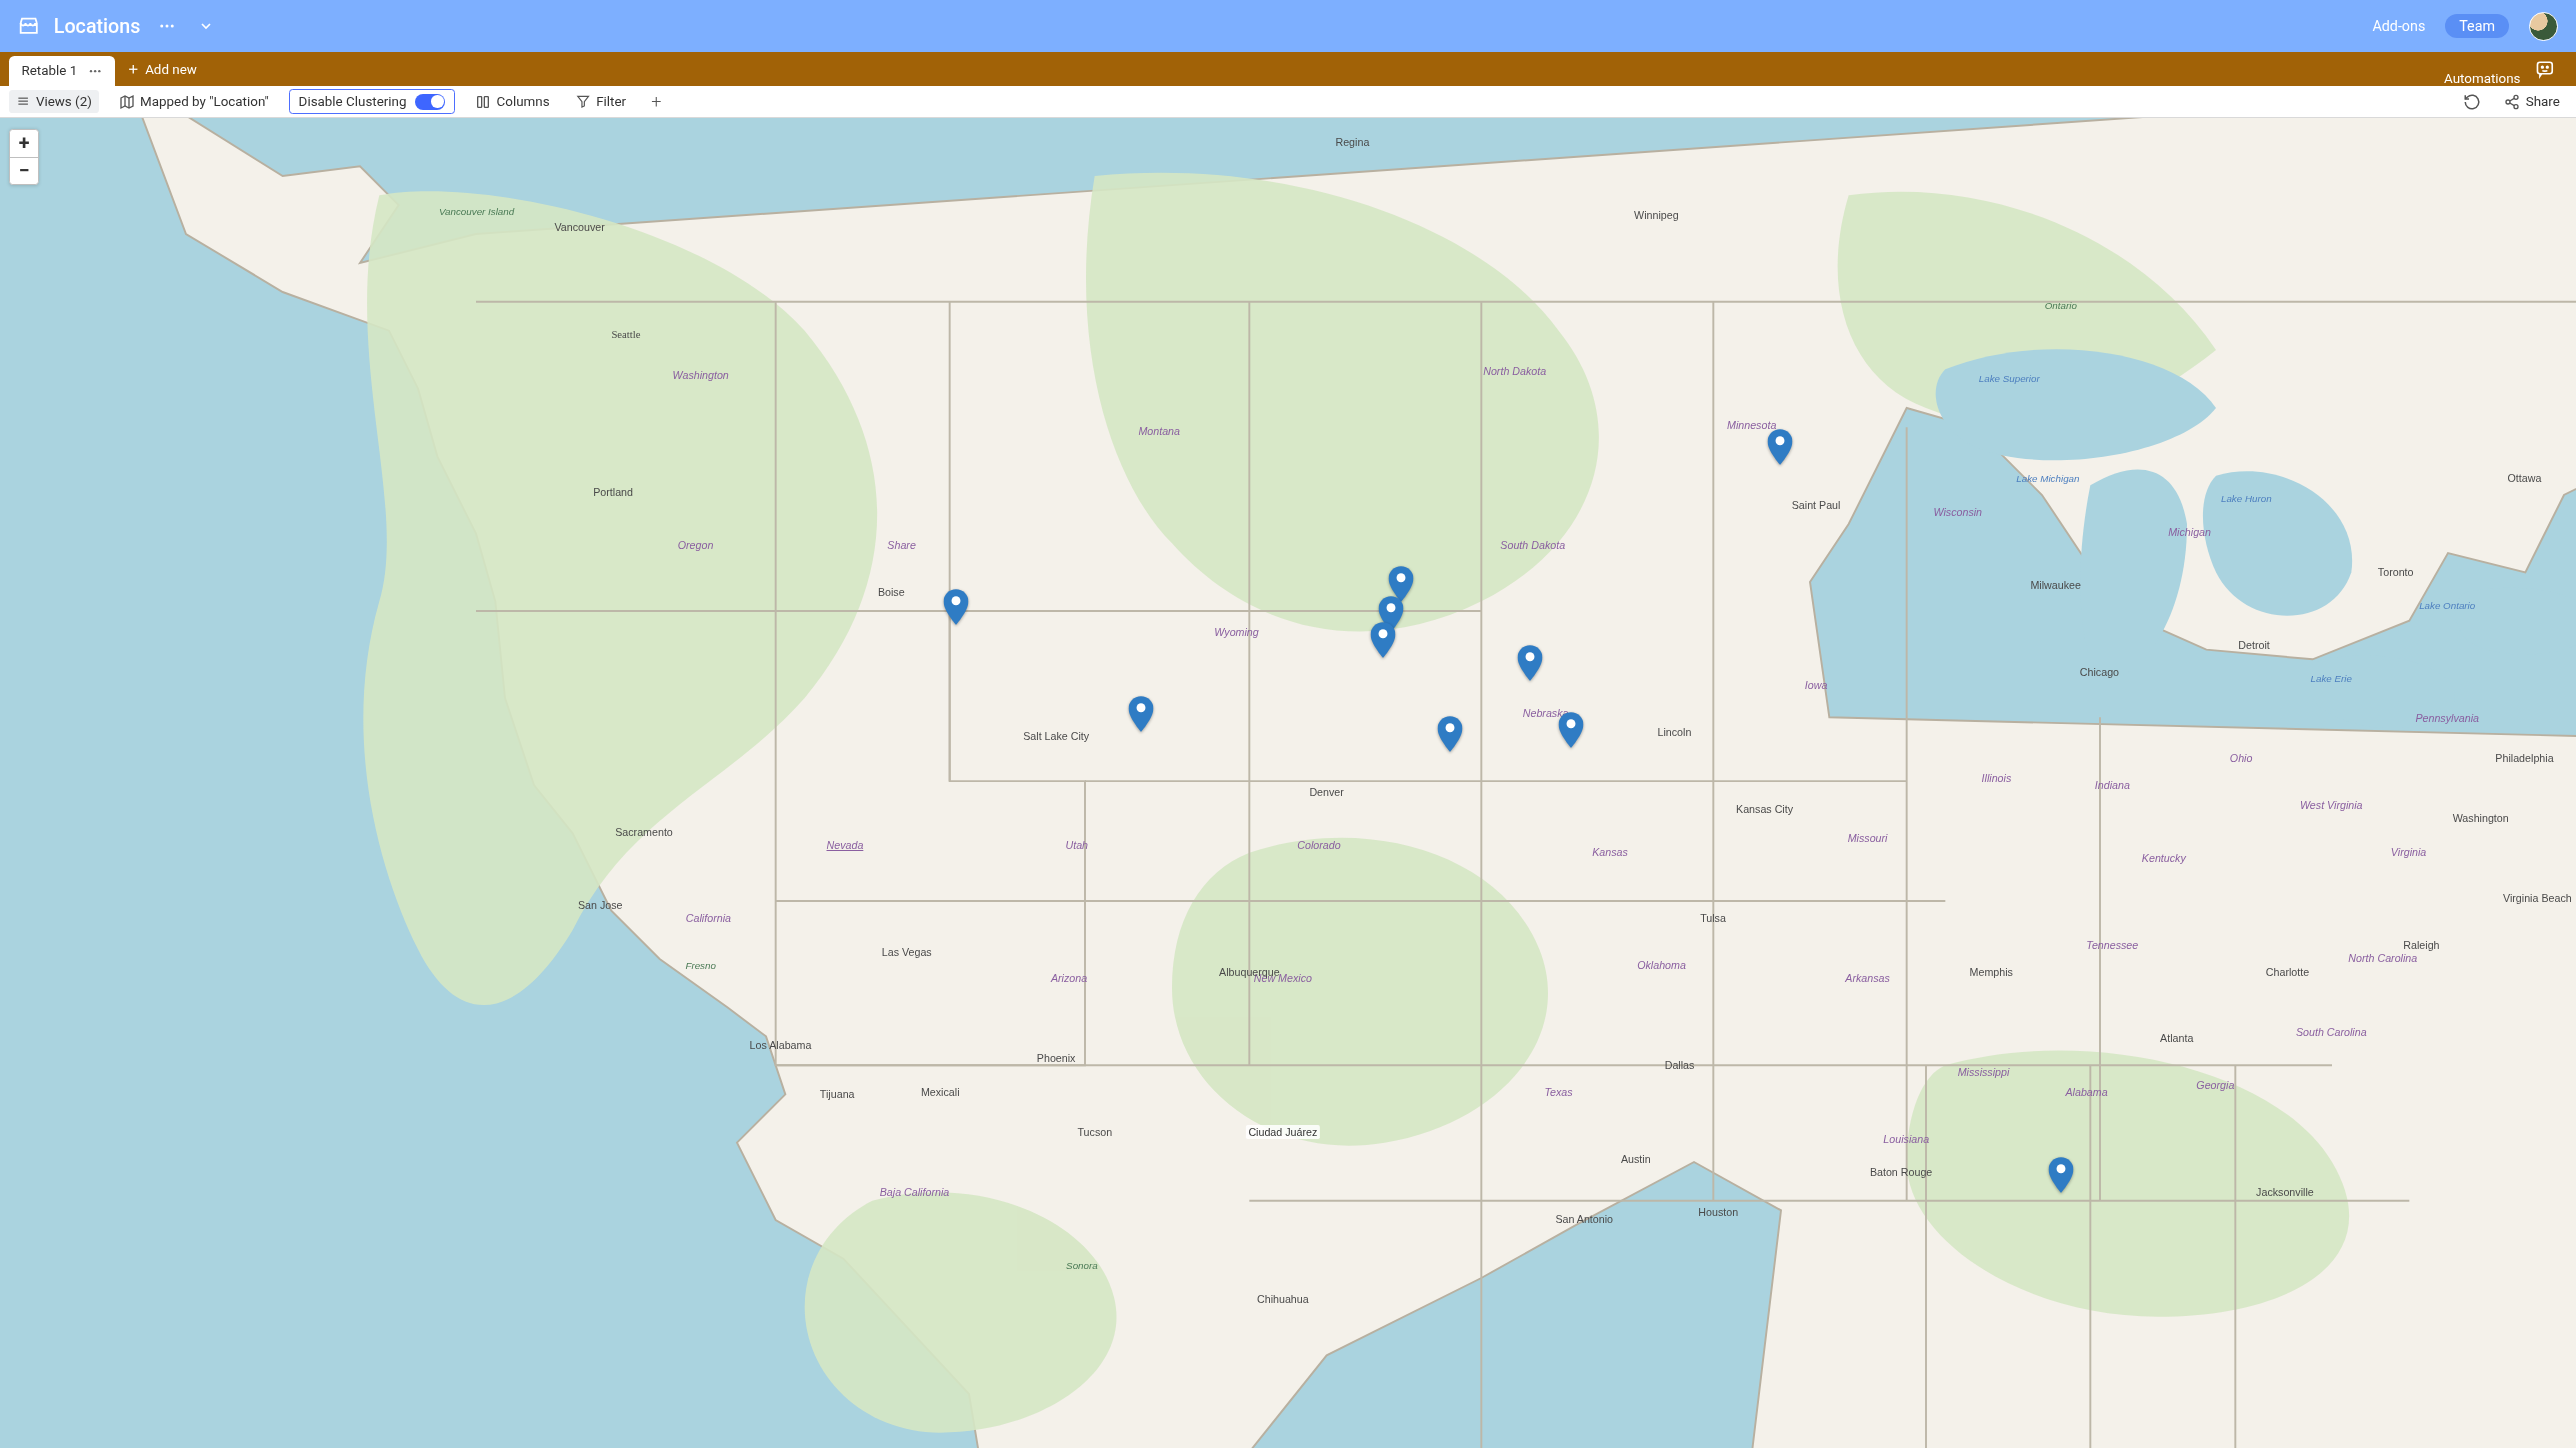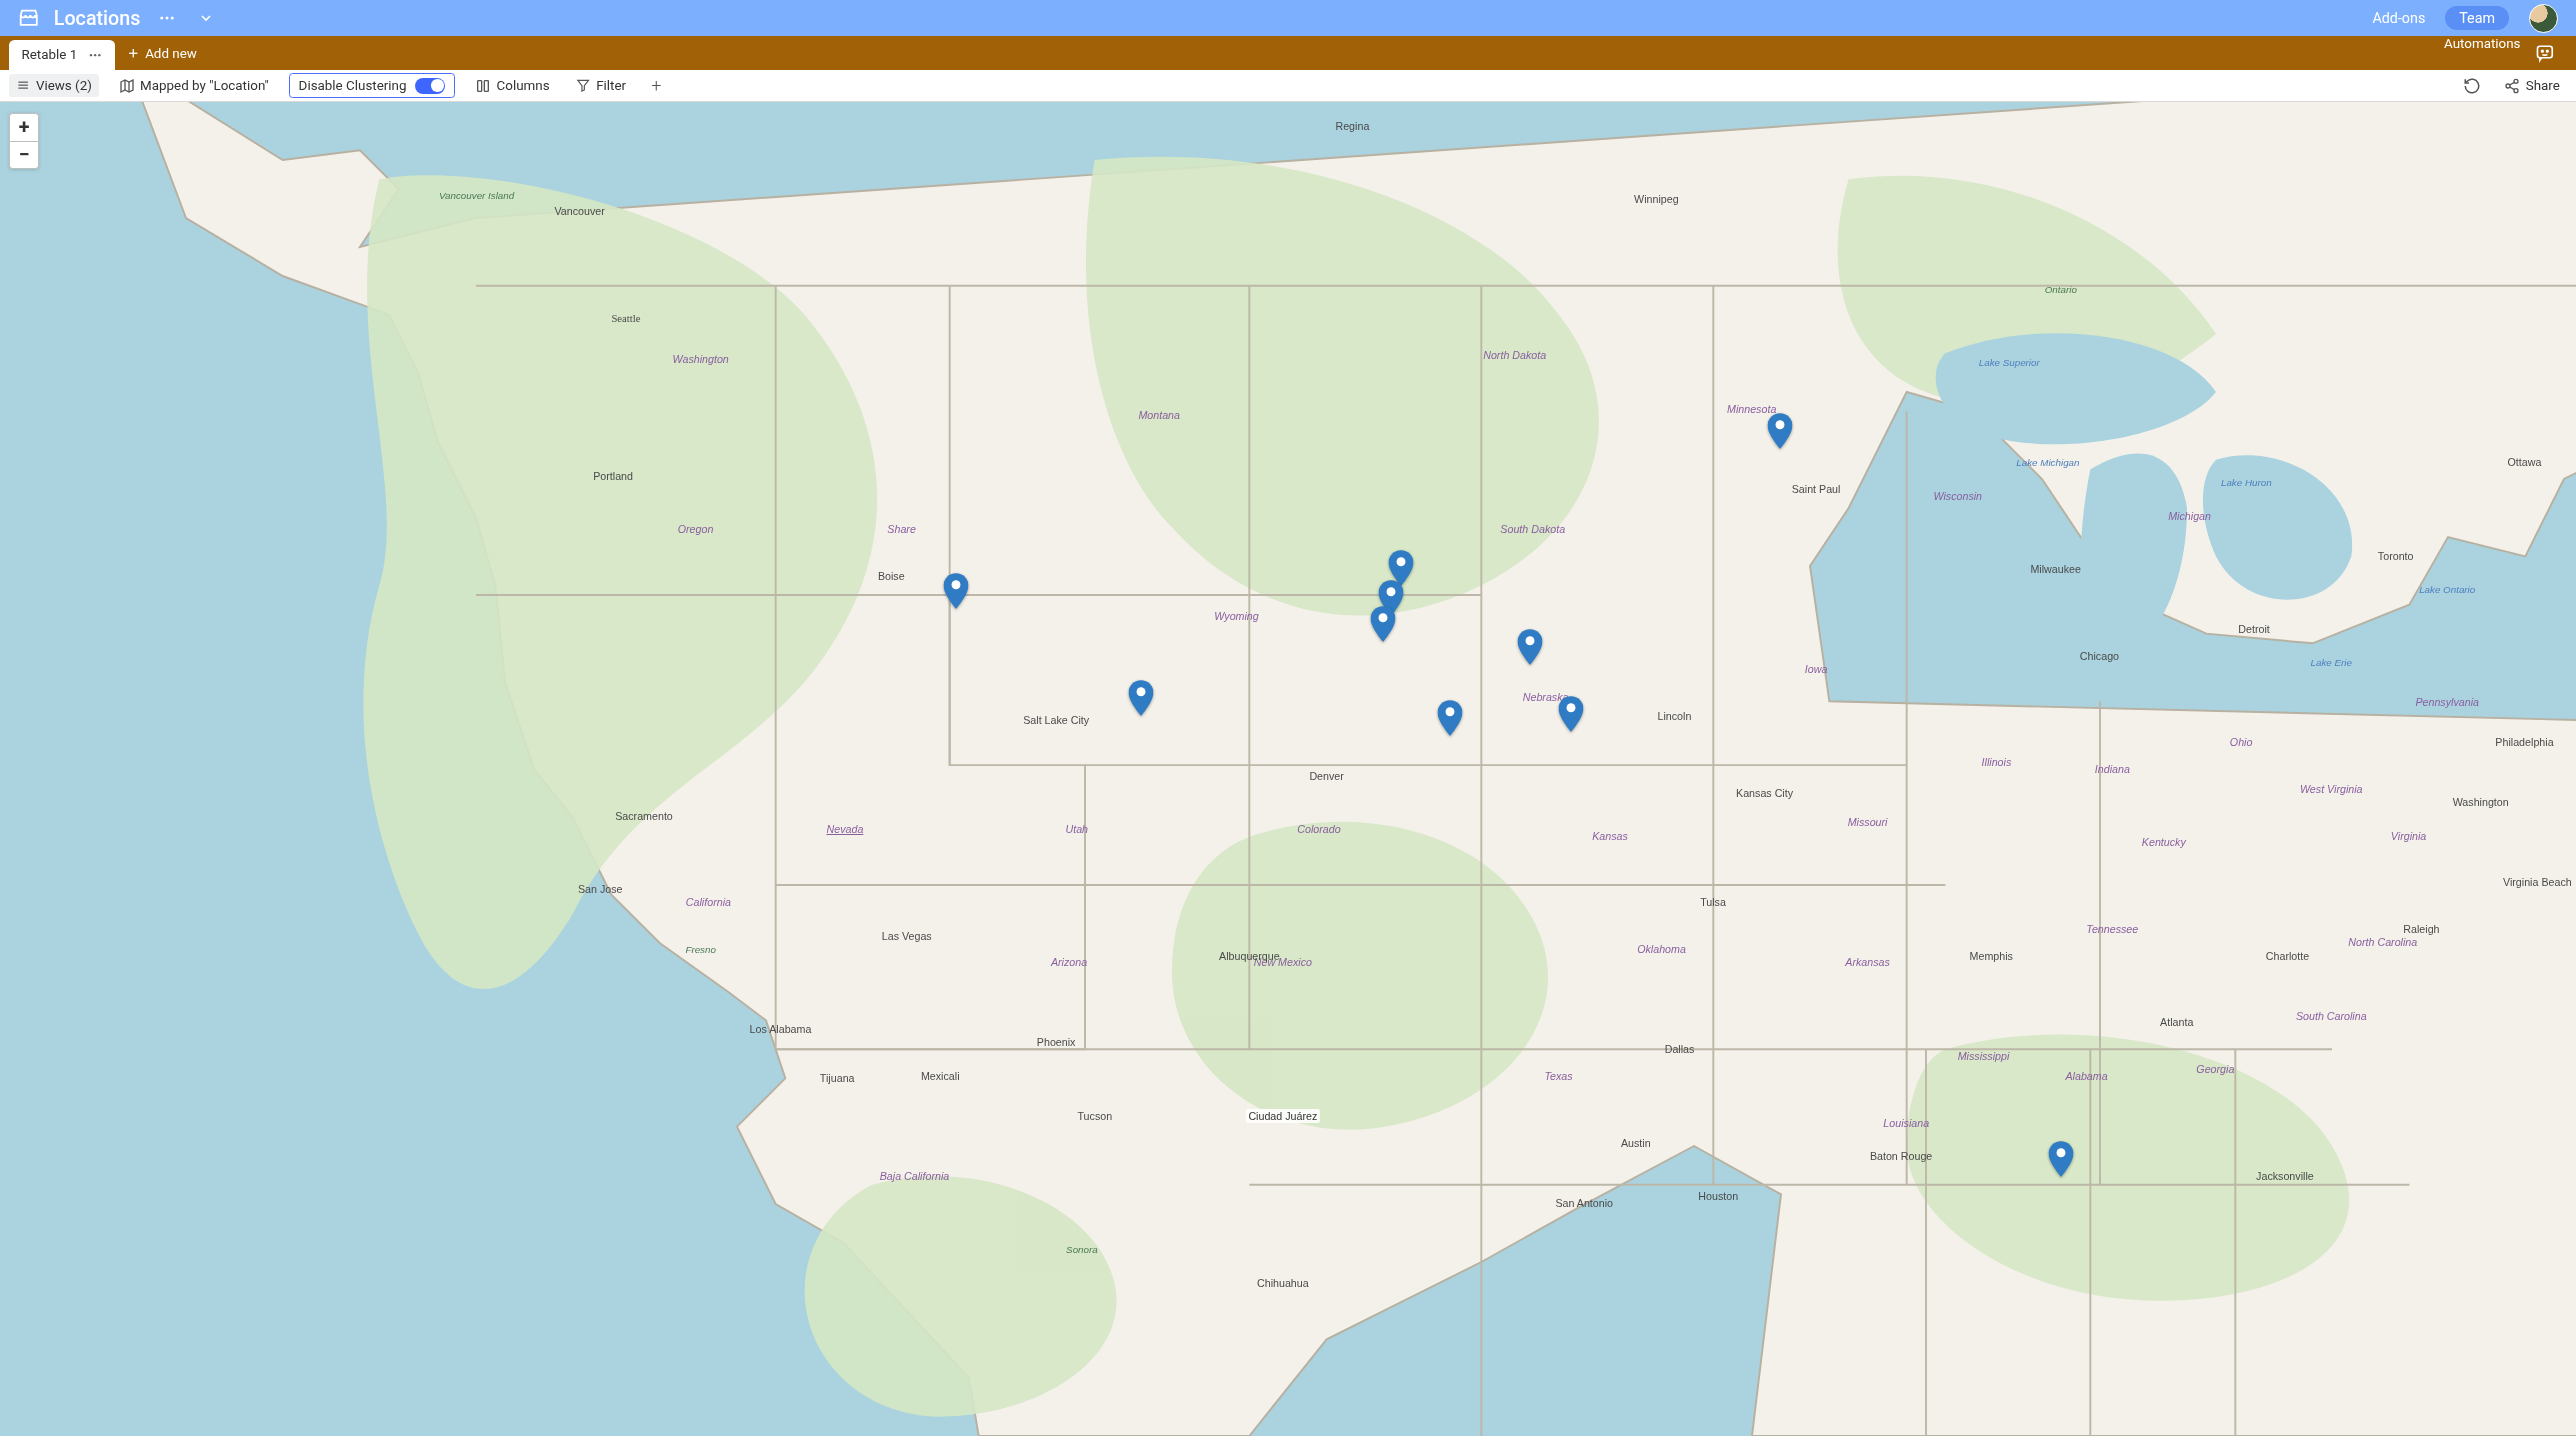--- a/index.html
+++ b/index.html
@@ -1,20 +1,20 @@
 <!DOCTYPE html>
 <html style="font-size:14.3px"><head>
 <meta charset="utf-8">
 <style>
 * { margin: 0; padding: 0; box-sizing: border-box; font-family: -apple-system, BlinkMacSystemFont, "Segoe UI", Roboto, sans-serif; }
 html, body { width: 100%; height: 100%; overflow: hidden; }
 
 
 .titlebar {
-  height: 36px;
+  height: 52px;
   background: #7dafff;
   display: flex;
   align-items: center;
   padding: 0 18px;
   color: #fff;
 }
 .titlebar-left { display: flex; align-items: center; gap: 14.3px; }
 .app-icon svg { display: block; }
 .page-title { font-size: 19.7px; font-weight: 500; }
 .titlebar-icon-btn { display: flex; align-items: center; justify-content: center; width: 25px; height: 25px; border-radius: 3.6px; cursor: pointer; }
@@ -39,21 +39,21 @@
   display: flex;
   align-items: center;
   padding: 0 12.5px;
   gap: 10.7px;
   margin-top: 3.6px;
   font-size: 13.4px;
 }
 .tab-icon-btn { color: #666; cursor: pointer; line-height: 0; }
 .add-new { display: flex; align-items: center; gap: 5.4px; padding: 0 12.5px; cursor: pointer; font-size: 13.4px; }
 .tab-spacer { flex: 1; }
-.automations { display: flex; align-items: flex-start; padding: 0 9px; font-size: 13.4px; cursor: pointer; }
+.automations { display: flex; align-items: flex-end; padding: 0 9px; font-size: 13.4px; cursor: pointer; }
 .chat-icon { display: flex; align-items: center; padding: 0 5.4px; cursor: pointer; }
 
 
 .toolbar {
   height: 32px;
   background: #fff;
   border-bottom: 0.9px solid #d9d9d9;
   display: flex;
   align-items: center;
   padding: 0 9px;

